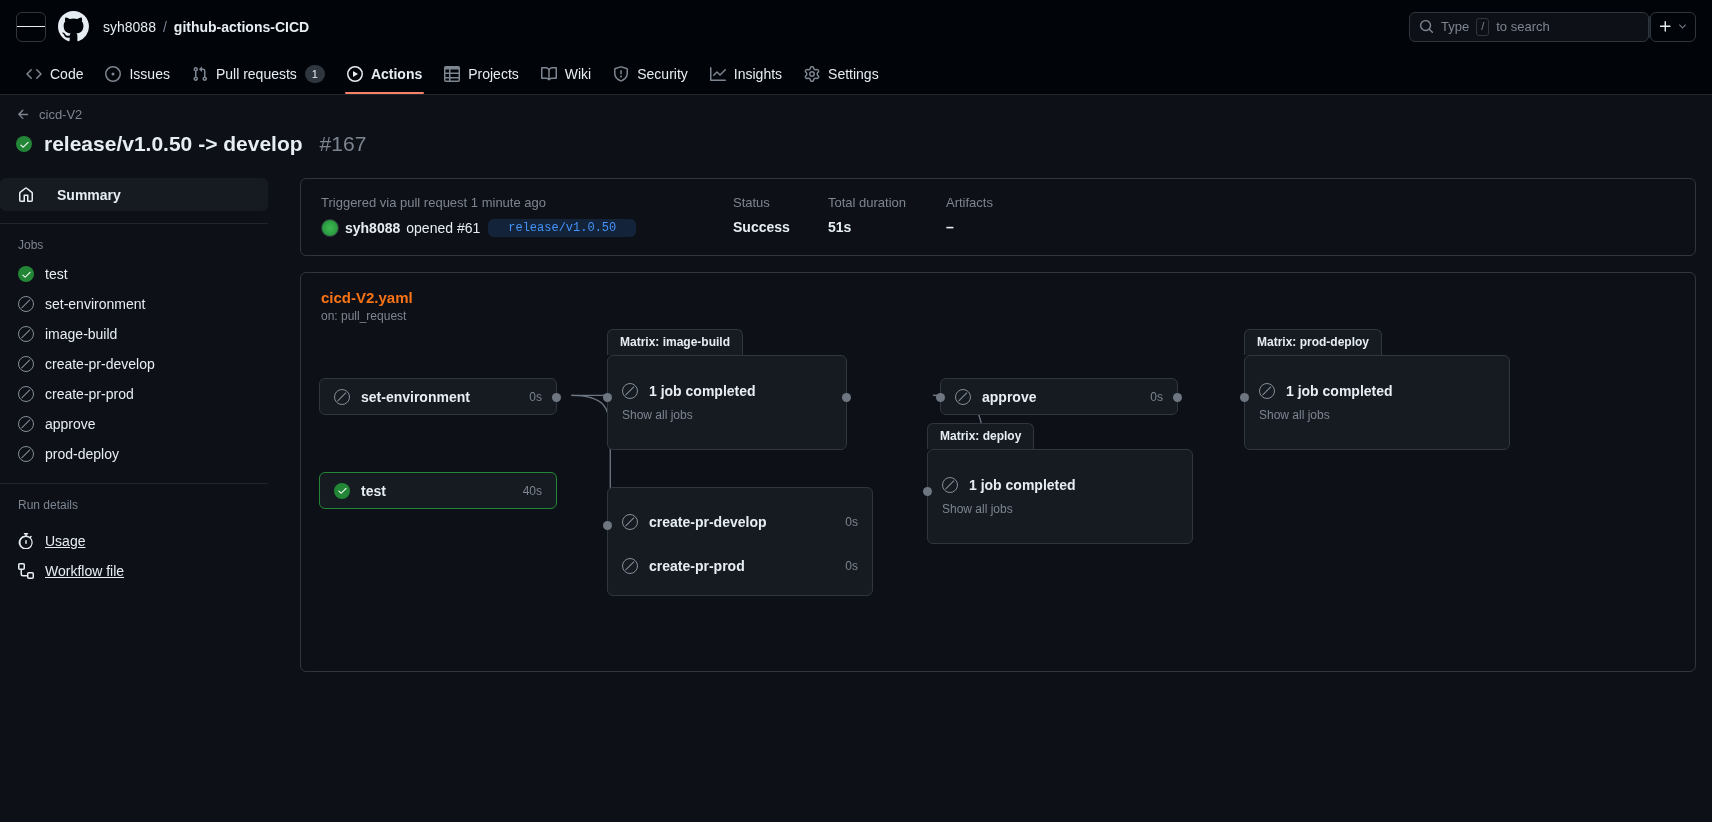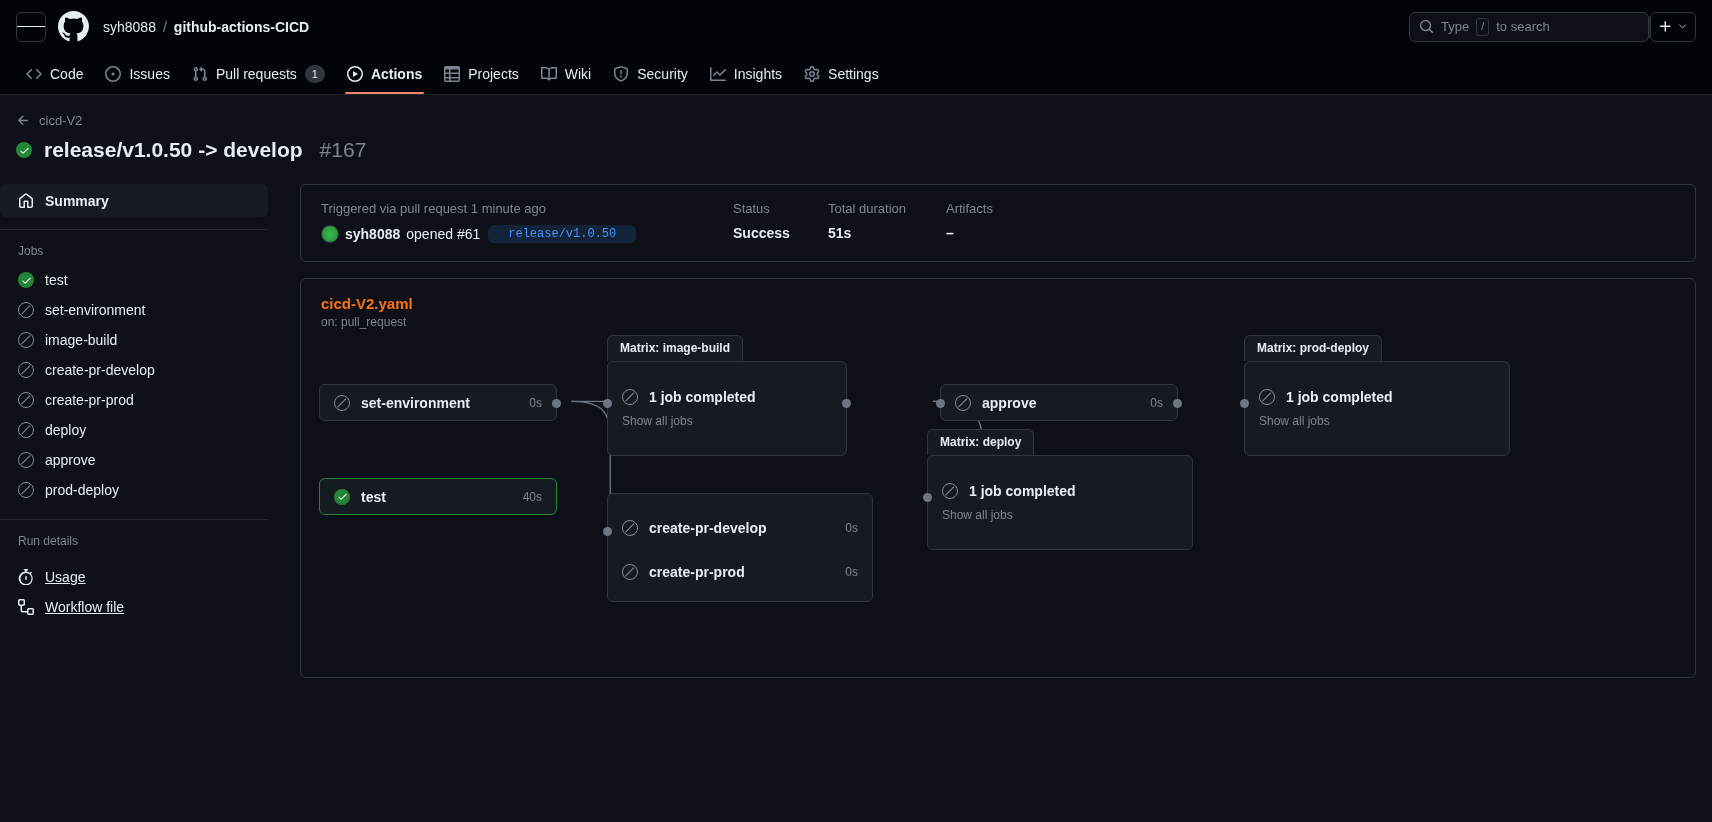--- a/index.html
+++ b/index.html
@@ -108,40 +108,40 @@
     border-radius: 20px;
     font-size: 11px;
     line-height: 18px;
     min-width: 20px;
     height: 18px;
     text-align: center;
     padding: 0 6px;
   }
 
   
-  .run-header { padding: 18px 16px 0 16px; text-align: right; }
+  .run-header { padding: 12px 16px 0 16px; text-align: right; }
   .breadcrumb {
     display: flex; align-items: center; gap: 8px;
     font-size: 13px; color: #7d8590;
     cursor: pointer;
   }
   .run-title-row {
     display: flex; align-items: center; gap: 12px;
     margin-top: 10px;
   }
   .run-title { font-size: 21px; font-weight: 600; color: #e6edf3; }
   .run-number { font-size: 21px; font-weight: 400; color: #7d8590; margin-left: 5px; }
 
   
   .layout { display: flex; margin-top: 22px; }
 
   
   .sidebar { width: 280px; flex: 0 0 280px; padding-left: 0; }
   .side-item {
-    display: flex; align-items: center; gap: 11px;
+    display: flex; align-items: center; gap: 23px;
     height: 33px;
     padding: 0 10px 0 18px;
     font-size: 14px;
     color: #e6edf3;
     cursor: pointer;
     border-radius: 6px;
     position: relative;
   }
   .side-item.summary {
     background: #161b22;
@@ -452,24 +452,20 @@
       <span class="ic ic-skip"></span>
       <span>image-build</span>
     </div>
     <div class="job-item">
       <span class="ic ic-skip"></span>
       <span>create-pr-develop</span>
     </div>
     <div class="job-item">
       <span class="ic ic-skip"></span>
       <span>create-pr-prod</span>
-    </div>
-    <div class="job-item">
-      <span class="ic ic-skip"></span>
-      <span>deploy</span>
     </div>
     <div class="job-item">
       <span class="ic ic-skip"></span>
       <span>approve</span>
     </div>
     <div class="job-item">
       <span class="ic ic-skip"></span>
       <span>prod-deploy</span>
     </div>
 

